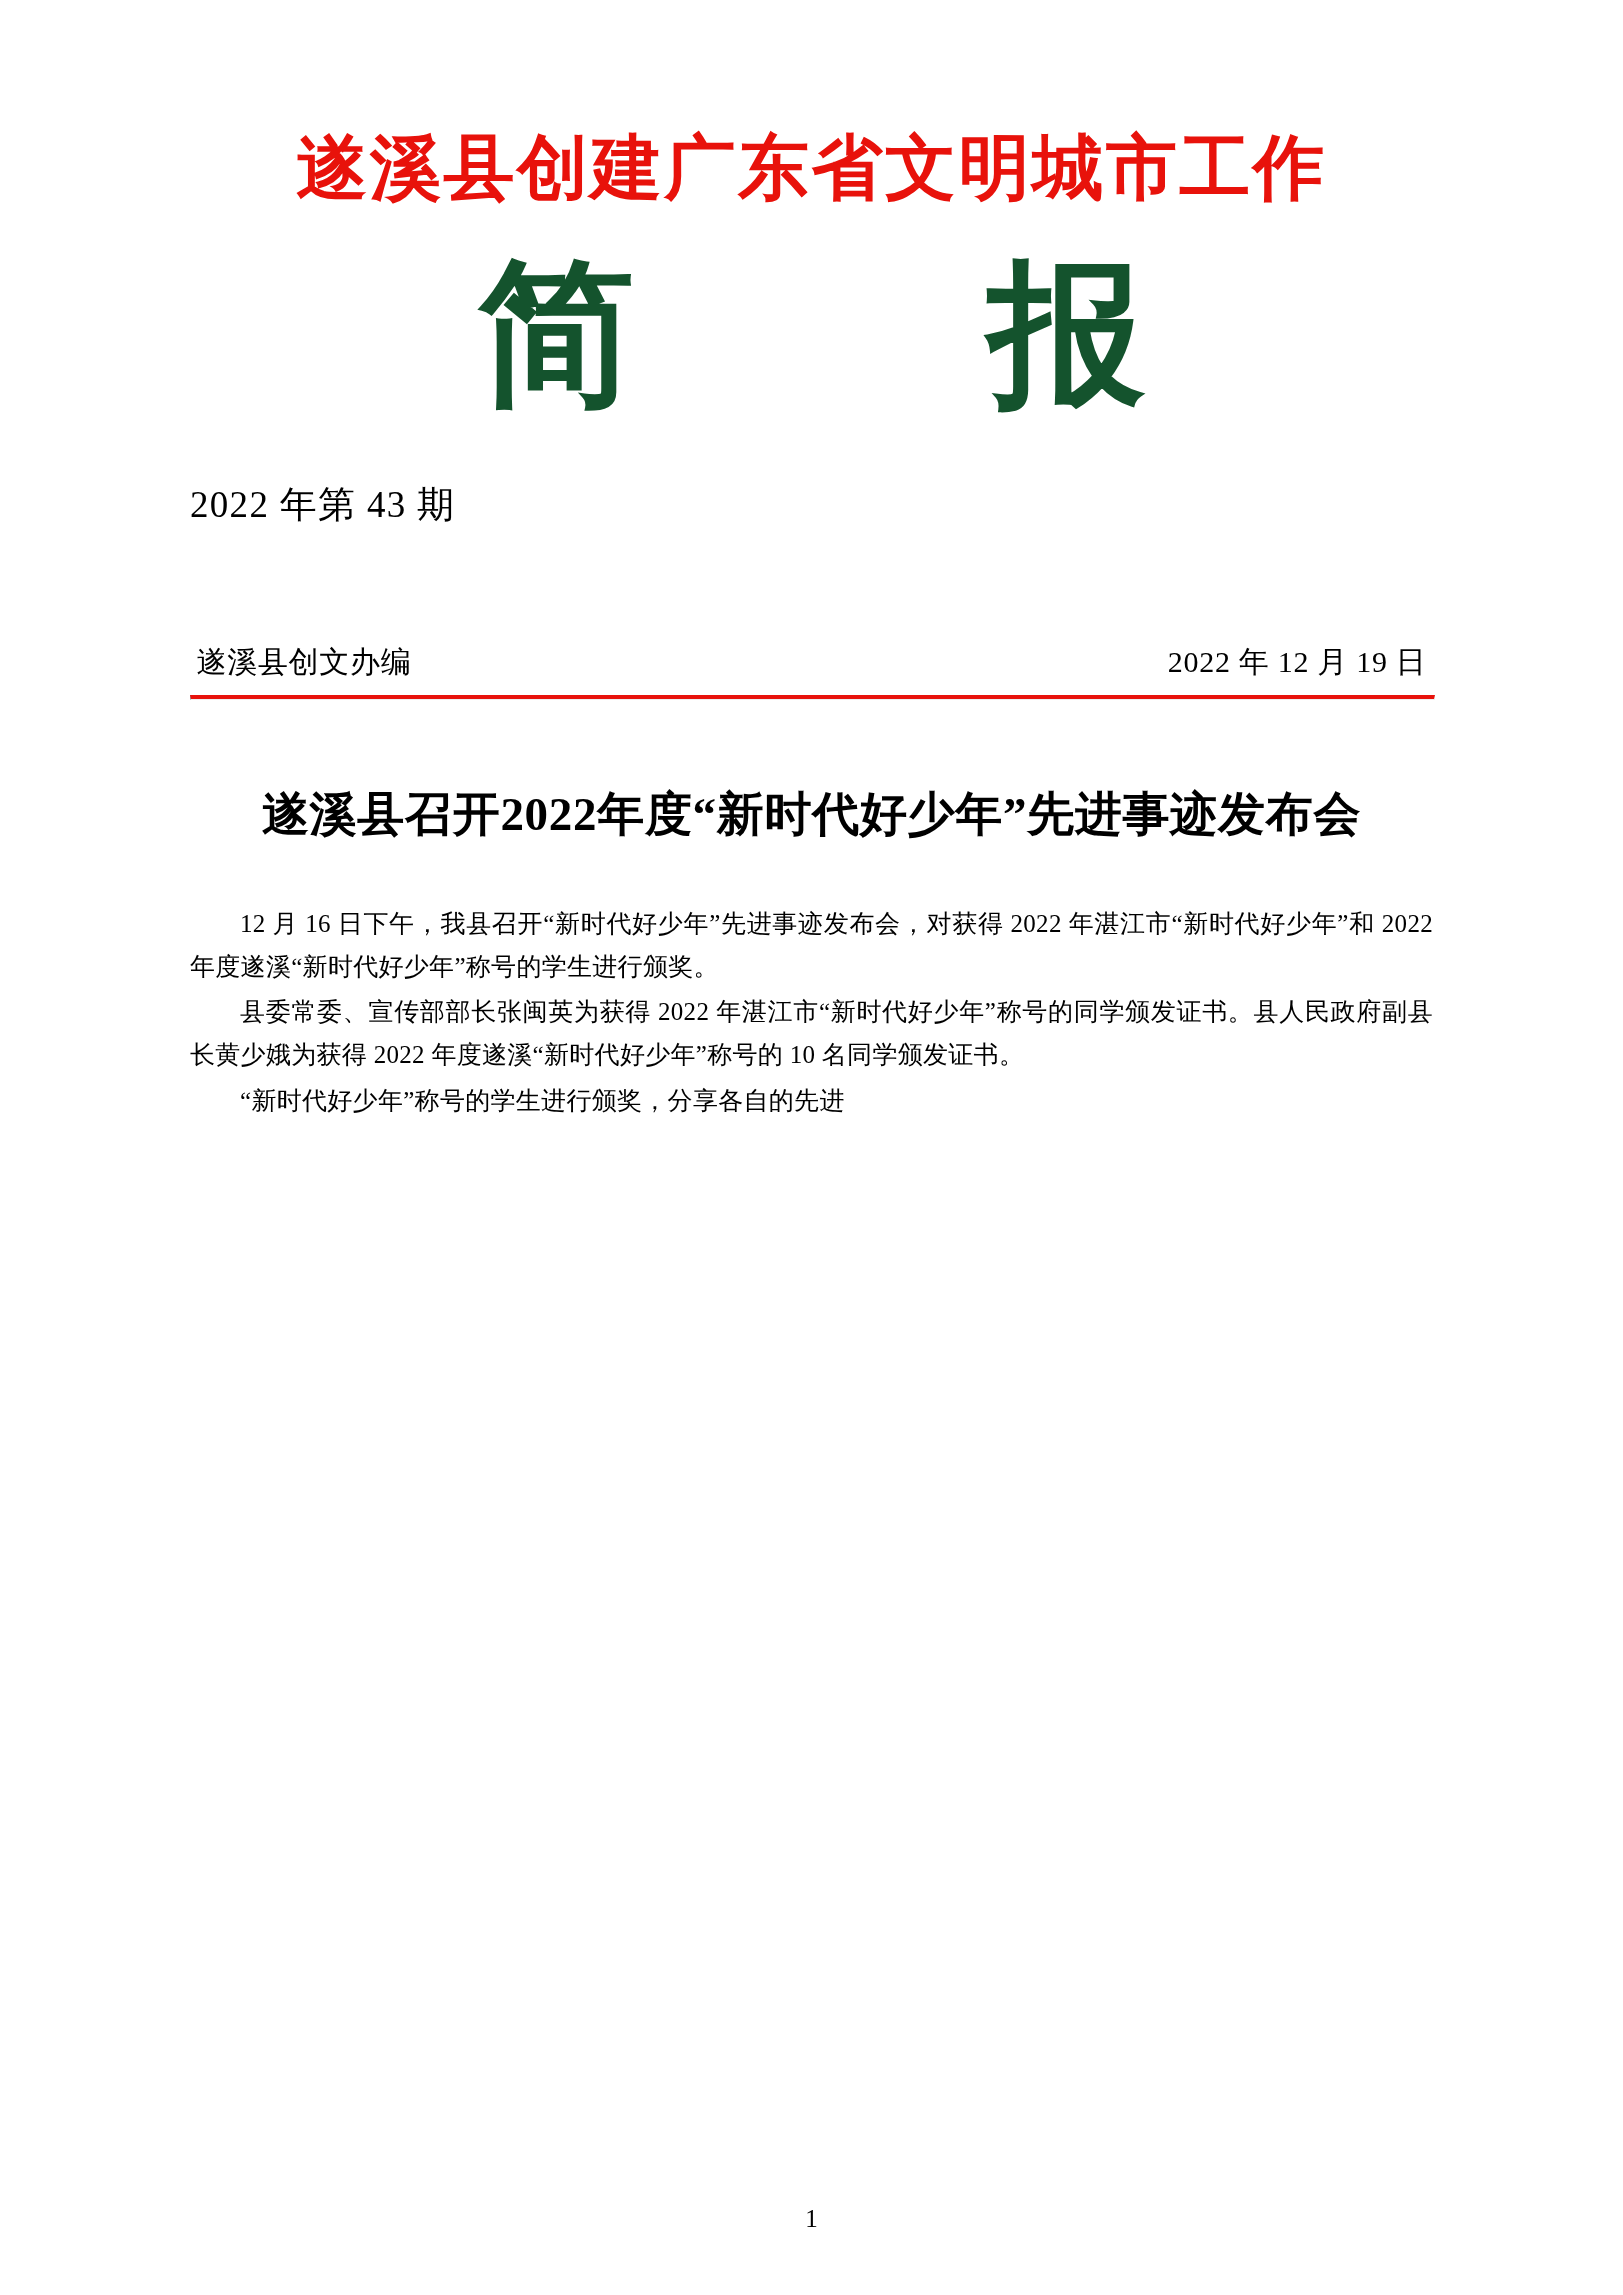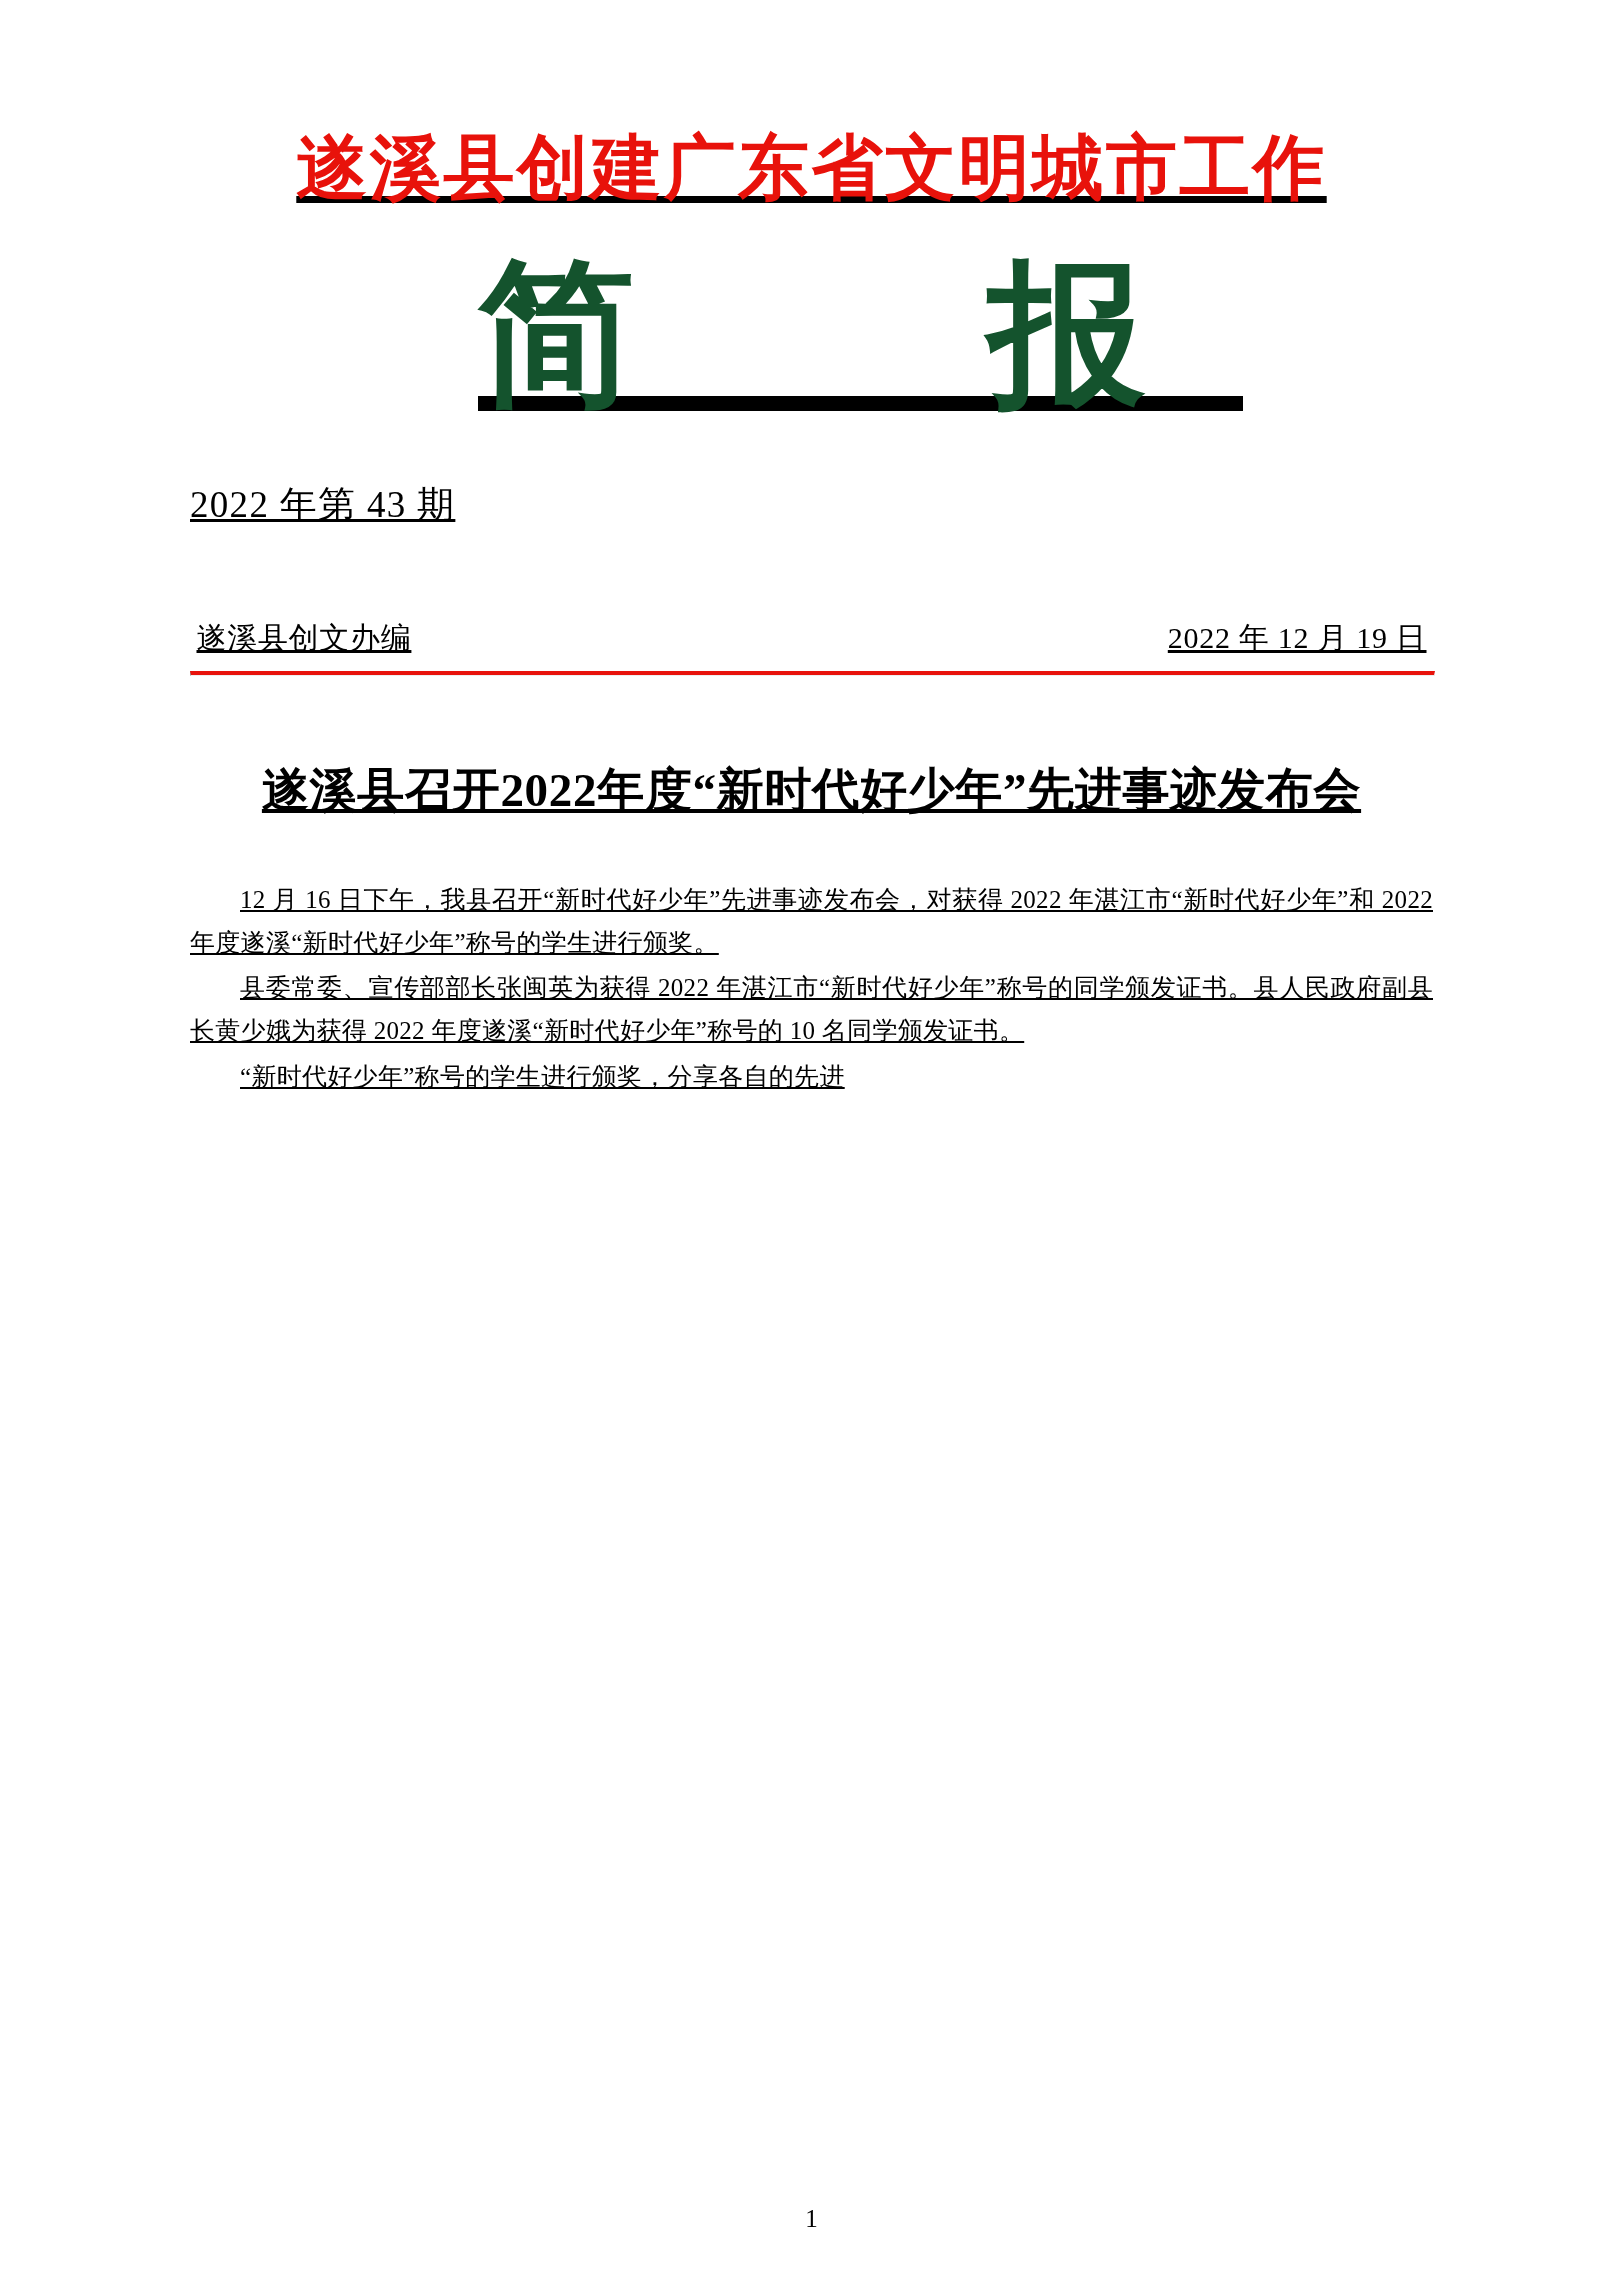--- a/index.html
+++ b/index.html
@@ -15,21 +15,20 @@
     color: #000000;
     position: relative;
     overflow: hidden;
   }
   .page {
     box-sizing: border-box;
     width: 1623px;
     height: 2295px;
     padding: 111px 190px 79px 190px;
     position: relative;
-    text-decoration: underline;
   }
 
   
   .masthead {
     text-align: center;
   }
   .masthead-line1 {
     color: #e8120b;
     font-family: "DejaVu Sans", "Liberation Sans", sans-serif;
     font-weight: bold;
@@ -56,21 +55,21 @@
     letter-spacing: 1.3px;
     margin-top: 44px;
     font-family: "Liberation Serif", serif;
   }
 
   
   .editor-row {
     display: flex;
     justify-content: space-between;
     align-items: flex-end;
-    margin-top: 88px;
+    margin-top: 112px;
     padding: 0 6.5px 11.8px 6.5px;
     font-size: 30px;
     letter-spacing: 0.7px;
   }
   .rule-red {
     border-top: 4.6px solid #e8120b;
     width: 100%;
     margin: 0;
   }
 

